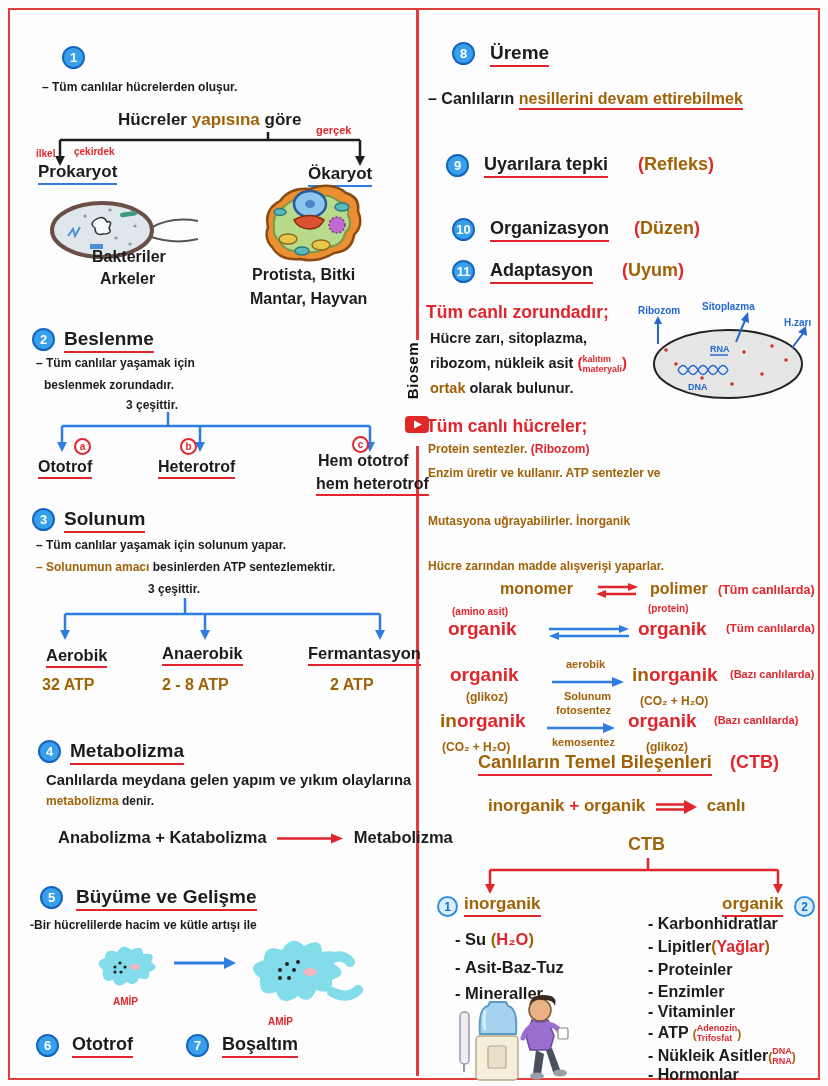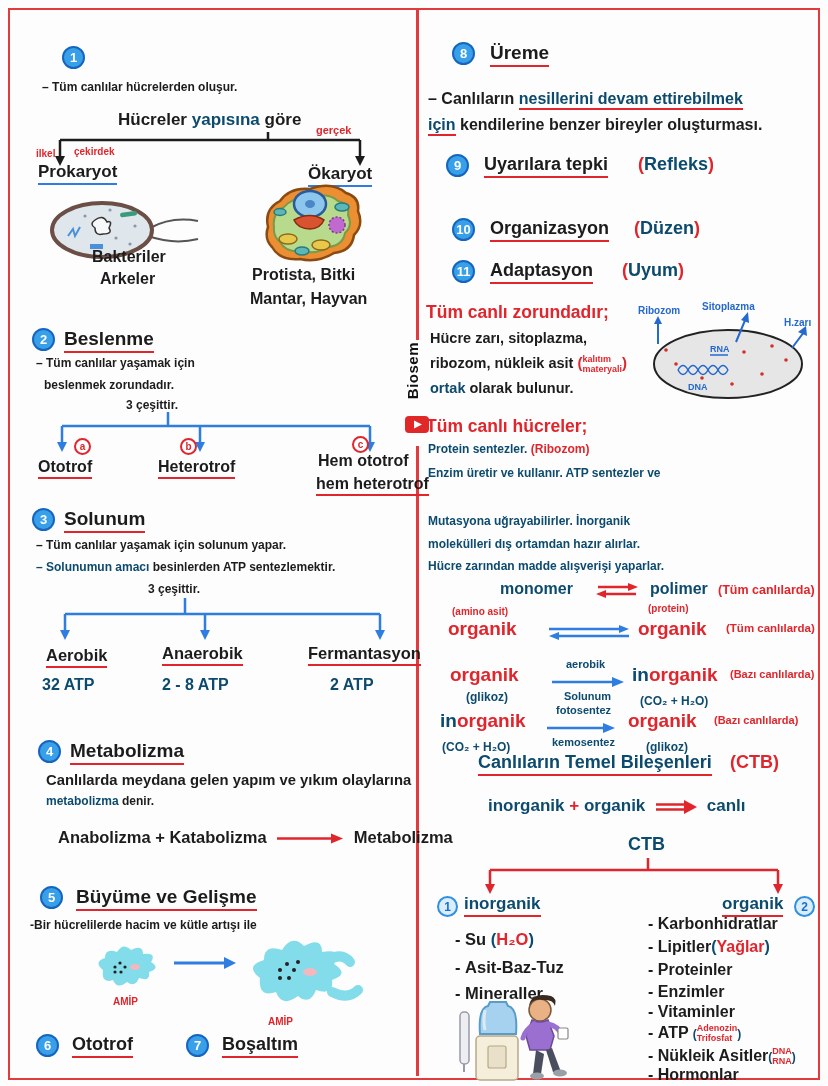--- a/index.html
+++ b/index.html
@@ -1,21 +1,21 @@
 <!DOCTYPE html>
 <html><head>
 <meta charset="utf-8">
 <style>
   html,body{margin:0;padding:0;background:#ffffff;}
   #page{position:relative;width:828px;height:1086px;background:#fdfdfd;overflow:hidden;
         font-family:"Liberation Sans","DejaVu Sans",sans-serif;font-weight:bold;color:#1c1c1c;}
   .abs{position:absolute;white-space:nowrap;}
   .frame{position:absolute;left:8px;top:8px;width:808px;height:1068px;border:2.5px solid #e23b3e;}
   .divider{position:absolute;left:416px;width:2.5px;background:#e23b3e;}
-  .red{color:#e0262c;} .blue{color:#0c4a6e;} .black{color:#1c1c1c;}
+  .red{color:#e0262c;} .blue{color:#a16207;} .black{color:#1c1c1c;}
   .rl{border-bottom:2.5px solid #e0262c;padding-bottom:1px;}
   .bl{border-bottom:2.5px solid #2f7de0;padding-bottom:1px;}
   .t19{font-size:19px;} .t18{font-size:18px;} .t17{font-size:17px;} .t16{font-size:16px;}
   .t15{font-size:12px;} .t14{font-size:14.5px;} .t12{font-size:12px;}
   .t11{font-size:11px;} .t10{font-size:10px;}
   .nbadge{position:absolute;width:23px;height:23px;border-radius:50%;background:#38a0e8;
           border:2px solid #1565c0;color:#fff;font-size:13px;display:flex;align-items:center;
           justify-content:center;box-sizing:border-box;}
   .nbadge-lt{position:absolute;width:21px;height:21px;border-radius:50%;background:#d9edfb;
           border:2px solid #2f8fe0;color:#1b6fd0;font-size:12px;display:flex;align-items:center;
@@ -201,24 +201,20 @@
   <span class="nbadge" style="left:36px;top:1034px;">6</span>
   <span class="abs t18 rl" style="left:72px;top:1034px;">Ototrof</span>
   <span class="nbadge" style="left:186px;top:1034px;">7</span>
   <span class="abs t18 rl" style="left:222px;top:1034px;">Boşaltım</span>
 
   <span class="nbadge" style="left:452px;top:42px;">8</span>
   <span class="abs t19 rl" style="left:490px;top:42px;">Üreme</span>
   <span class="abs t16" style="left:428px;top:90px;">
     <span class="black">– Canlıların</span>
     <span class="blue rl">nesillerini devam ettirebilmek</span>
-  </span>
-  <span class="abs t16" style="left:428px;top:116px;">
-    <span class="blue rl">için</span>
-    <span class="black">kendilerine benzer bireyler oluşturması.</span>
   </span>
 
   <span class="nbadge" style="left:446px;top:154px;">9</span>
   <span class="abs t18 rl" style="left:484px;top:154px;">Uyarılara tepki</span>
   <span class="abs t18" style="left:638px;top:154px;">
     <span class="red">(</span><span class="blue">Refleks</span><span class="red">)</span>
   </span>
 
   <span class="nbadge" style="left:452px;top:218px;">10</span>
   <span class="abs t18 rl" style="left:490px;top:218px;">Organizasyon</span>
@@ -273,21 +269,20 @@
     </svg>
   </div>
 
   <span class="abs red" style="left:426px;top:416px;font-size:17.5px;">Tüm canlı hücreler;</span>
   <span class="abs t15" style="left:428px;top:442px;">
     <span class="blue">Protein sentezler.</span>
     <span class="red">(Ribozom)</span>
   </span>
   <span class="abs t15 blue" style="left:428px;top:466px;">Enzim üretir ve kullanır. ATP sentezler ve</span>
   <span class="abs t15 blue" style="left:428px;top:514px;">Mutasyona uğrayabilirler. İnorganik</span>
-  <span class="abs t15 blue" style="left:428px;top:537px;">molekülleri dış ortamdan hazır alırlar.</span>
   <span class="abs t15 blue" style="left:428px;top:559px;">Hücre zarından madde alışverişi yaparlar.</span>
 
   <span class="abs t16 blue" style="left:500px;top:580px;">monomer</span>
   <div class="abs" style="left:594px;top:582px;">
     <svg width="46" height="16">
         <path d="M4 5 H34" stroke="#e0262c" stroke-width="2.5"></path>
         <polygon points="34,1 34,9 44,5" fill="#e0262c"></polygon>
         <path d="M12 12 H42" stroke="#e0262c" stroke-width="2.5"></path>
         <polygon points="12,8 12,16 2,12" fill="#e0262c"></polygon>
       </svg>

